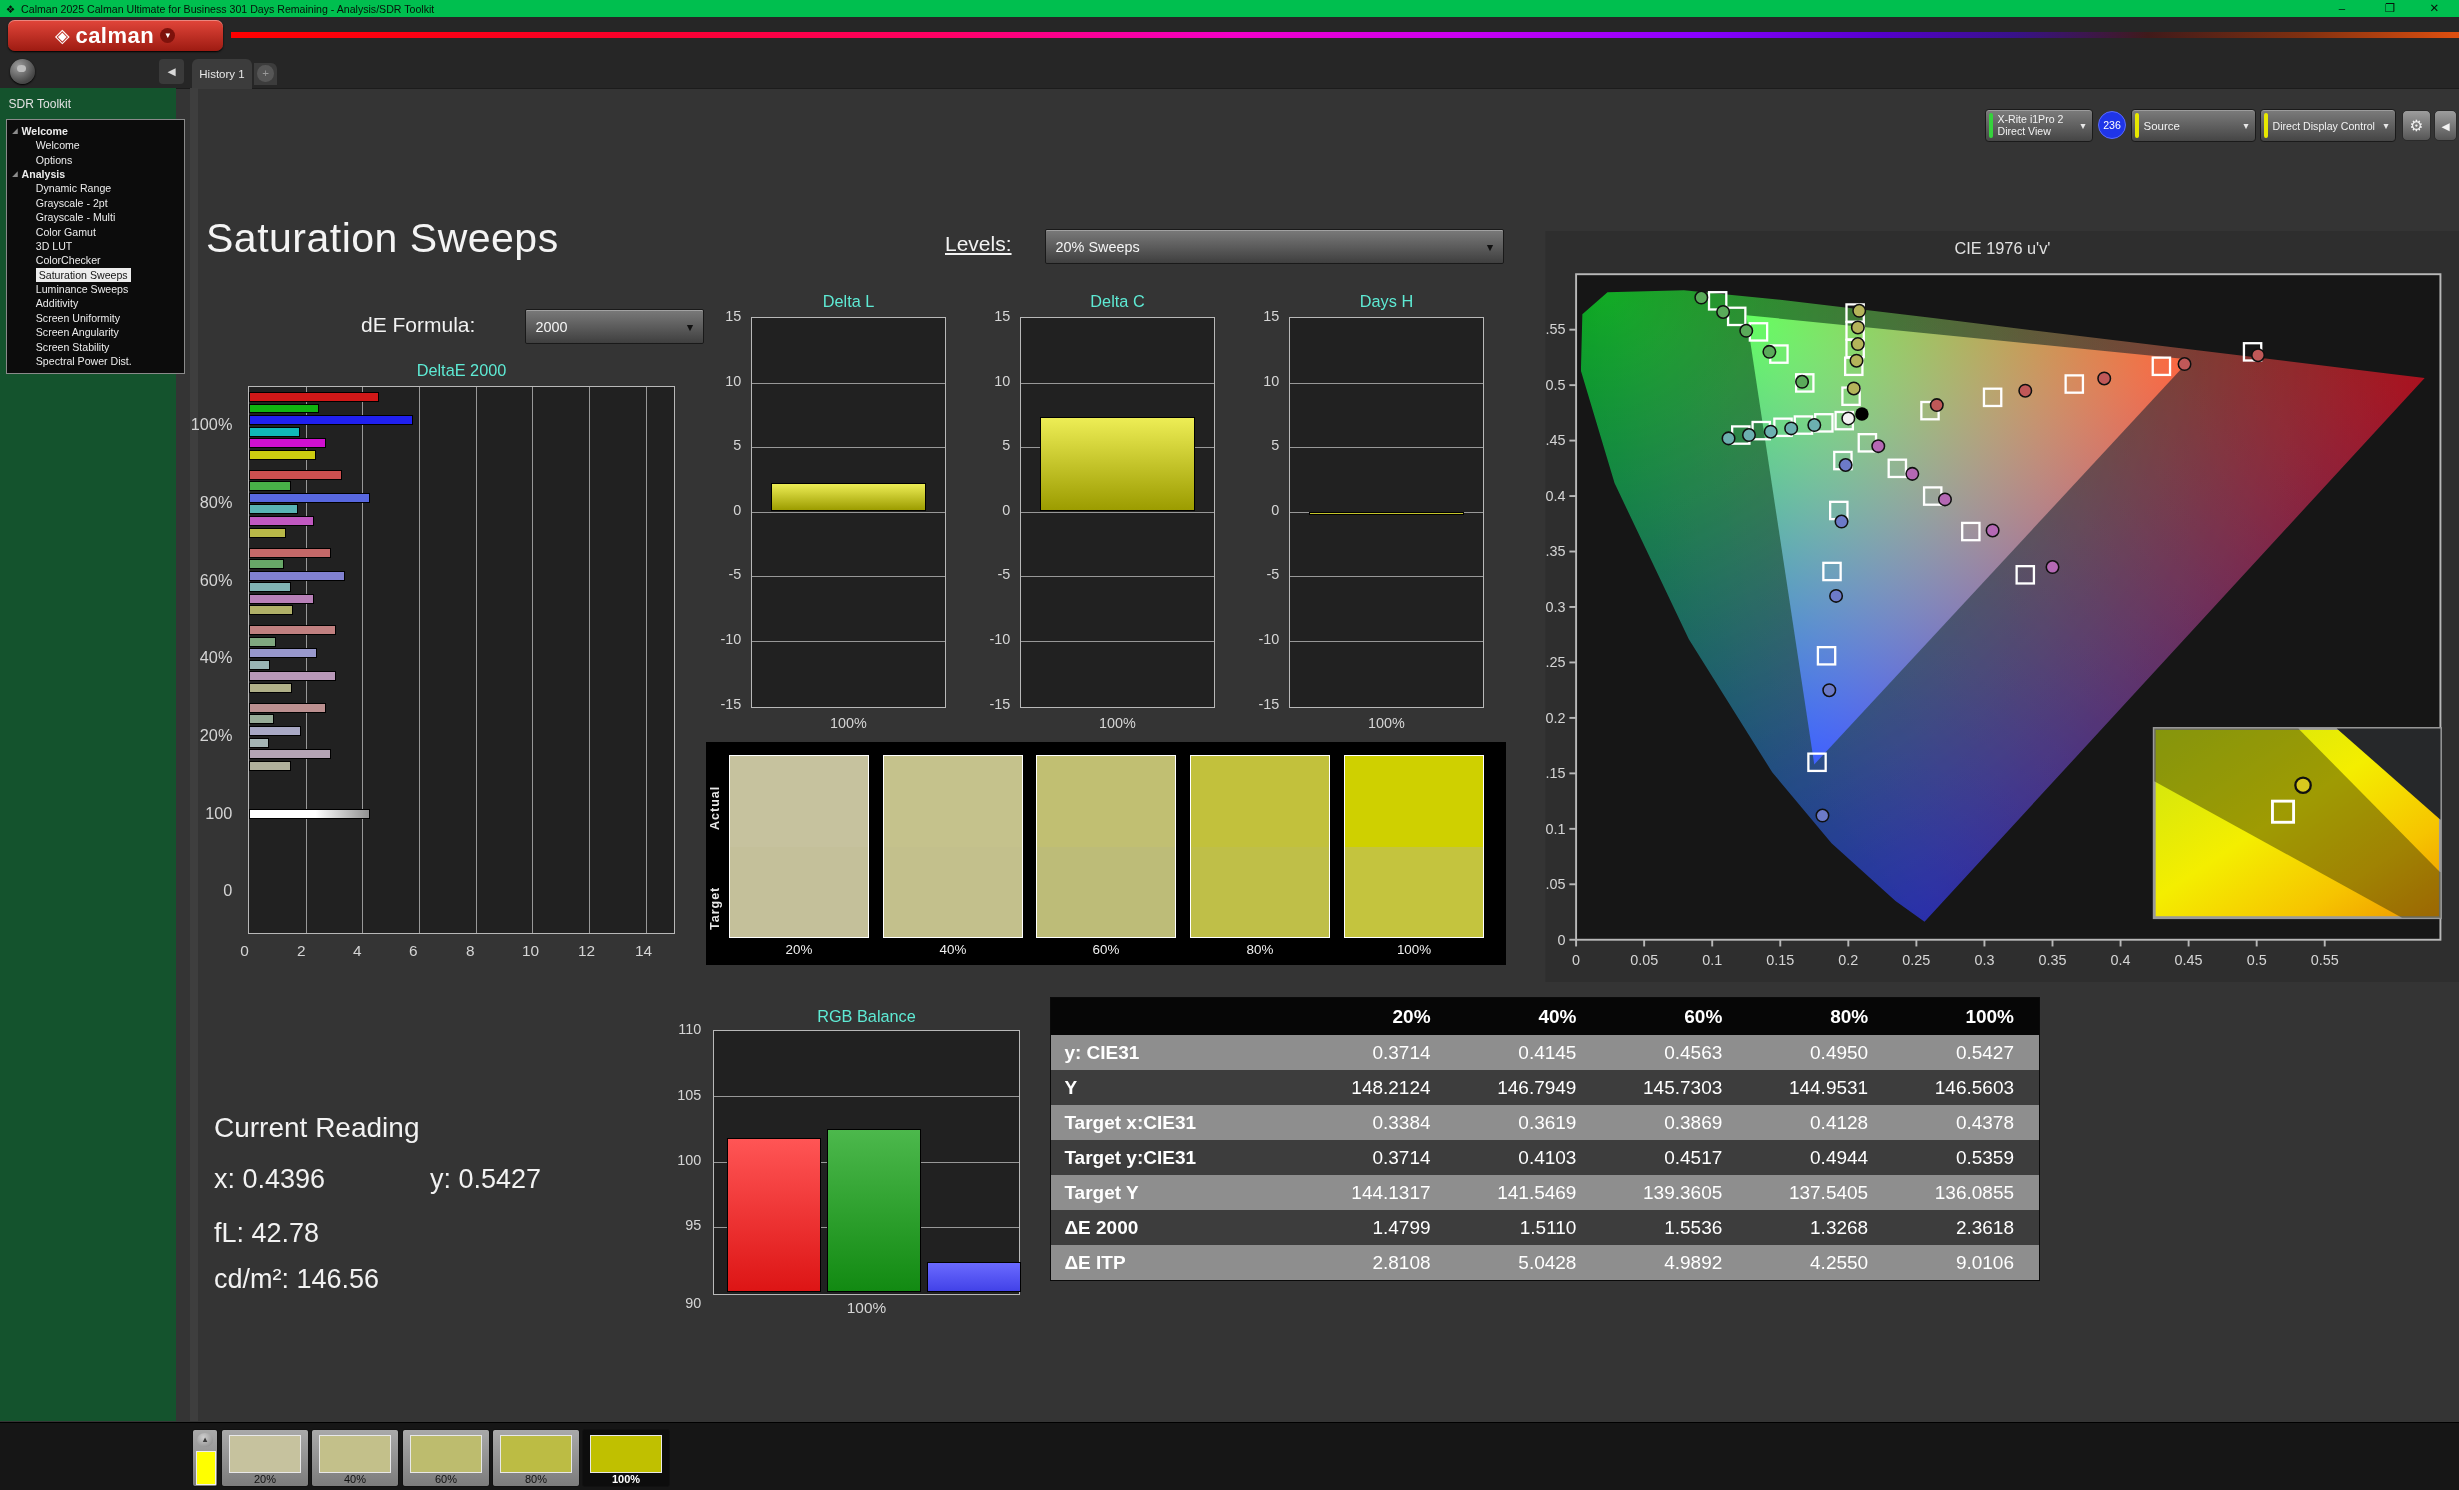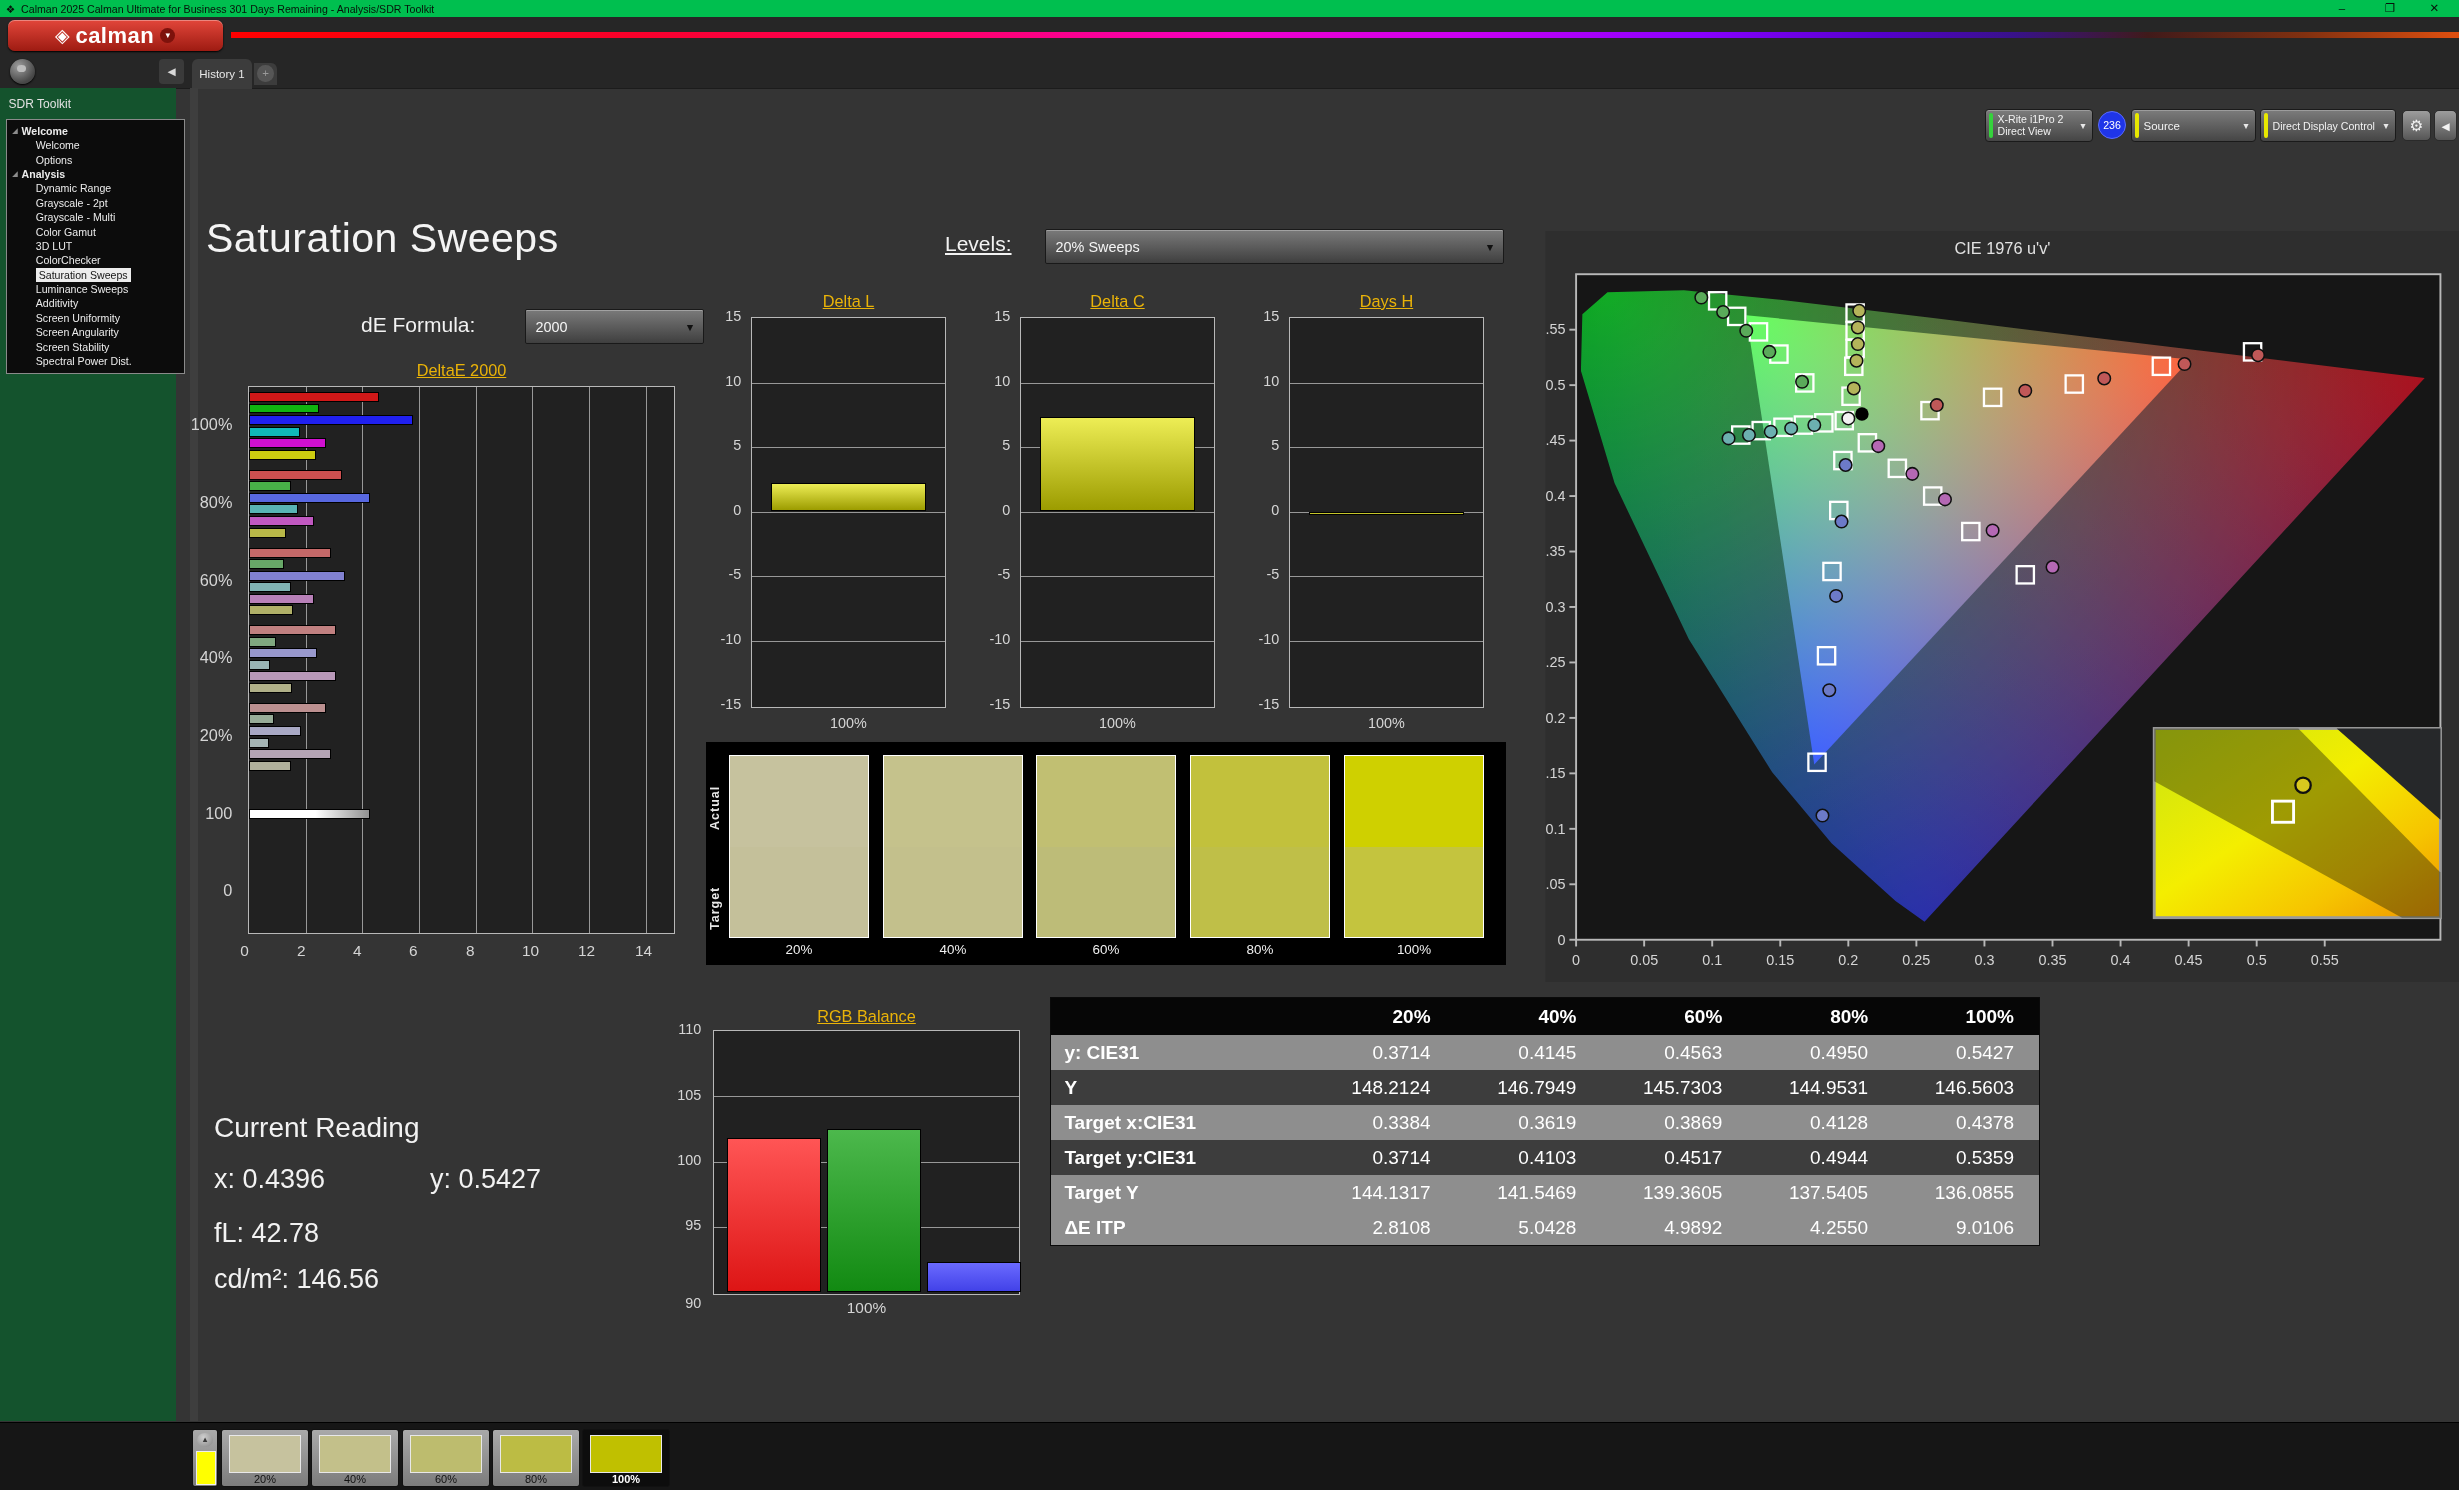--- a/index.html
+++ b/index.html
@@ -63,21 +63,21 @@
   .dd{position:absolute;background:linear-gradient(#7a7a7a,#3f3f3f);border:1px solid #191919;border-radius:1.9px;
     color:#f5f5f5;display:flex;align-items:center;padding:0 25px 0 9.6px;box-sizing:border-box;
     box-shadow:inset 0 1px 0 rgba(255,255,255,.3);}
   .dd .chev{position:absolute;right:7.7px;top:50%;margin-top:-5.8px;font-size:10.6px;color:#101010;}
   .field-label{position:absolute;color:#f2f2f2;}
 
   .page-title{position:absolute;left:206px;top:215px;font-size:41px;color:#f4f4f4;letter-spacing:0.5px;}
 
   
   .plot{position:absolute;background:#212121;border:1.9px solid #b8b8b8;box-sizing:border-box;}
-  .chart-title{position:absolute;text-align:center;color:#eab308;font-size:16.3px;text-decoration:underline;}
+  .chart-title{position:absolute;text-align:center;color:#5eead4;font-size:16.3px;}
   .gridv{position:absolute;top:0;bottom:0;width:1px;background:#989898;}
   .gridh{position:absolute;left:0;right:0;height:1px;background:#989898;}
   .hbar{position:absolute;height:9.6px;border:1px solid #000;box-sizing:border-box;}
   .vbar{position:absolute;border:1.9px solid #000;box-sizing:border-box;}
   .tick-lab{position:absolute;color:#d5d5d5;font-size:15.4px;}
   .tick-lab.small{font-size:14.4px;}
 
   
   .swpanel{left:706px;top:742px;width:800px;height:223px;background:#000;}
   .swcol{position:absolute;top:13.4px;width:140px;height:183px;border:1px solid #fff;box-sizing:border-box;}
@@ -639,20 +639,28 @@
         <div class="tcell">0.5359</div>
       </div>
       <div class="trow light">
         <div class="tcell-label">Target Y</div>
         <div class="tcell">144.1317</div>
         <div class="tcell">141.5469</div>
         <div class="tcell">139.3605</div>
         <div class="tcell">137.5405</div>
         <div class="tcell">136.0855</div>
       </div>
+      <div class="trow dark">
+        <div class="tcell-label">ΔE 2000</div>
+        <div class="tcell">1.4799</div>
+        <div class="tcell">1.5110</div>
+        <div class="tcell">1.5536</div>
+        <div class="tcell">1.3268</div>
+        <div class="tcell">2.3618</div>
+      </div>
       <div class="trow light">
         <div class="tcell-label">ΔE ITP</div>
         <div class="tcell">2.8108</div>
         <div class="tcell">5.0428</div>
         <div class="tcell">4.9892</div>
         <div class="tcell">4.2550</div>
         <div class="tcell">9.0106</div>
       </div>
     </div>
 

